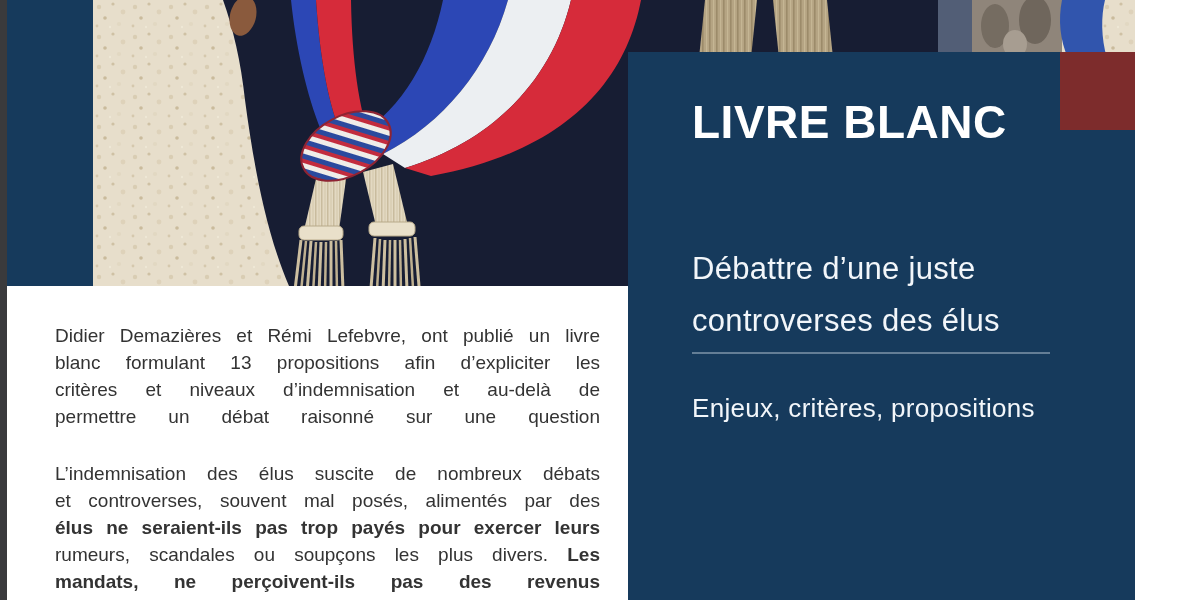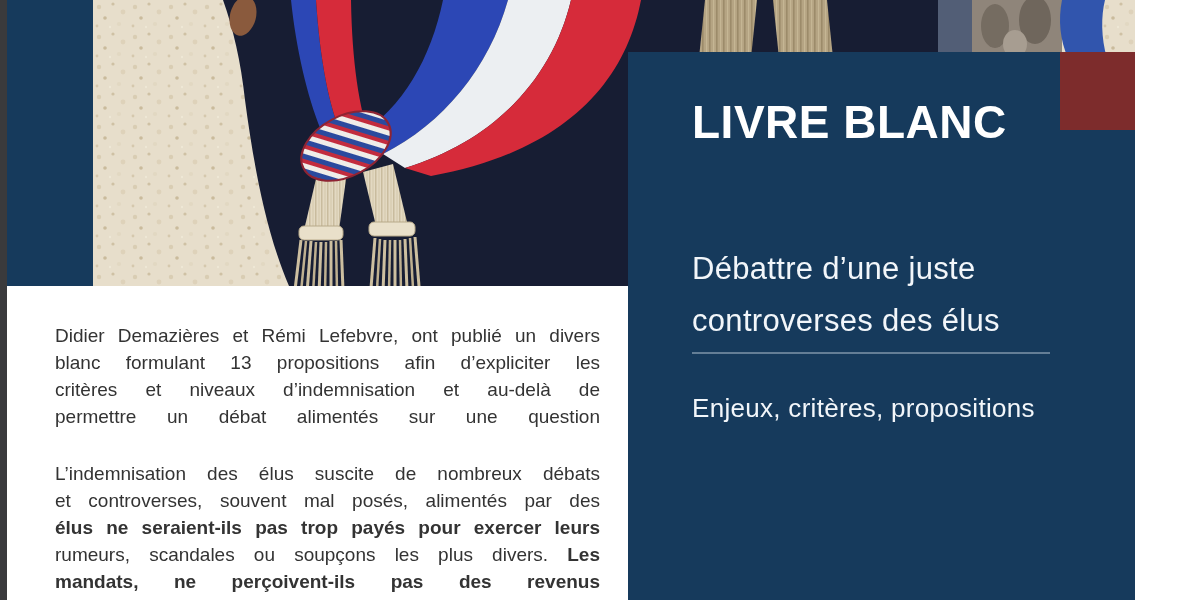--- a/index.html
+++ b/index.html
@@ -148,24 +148,24 @@
       <rect x="879" y="0" width="90" height="60" fill="#8f857a"></rect>
       <ellipse cx="902" cy="26" rx="14" ry="22" fill="#756c61"></ellipse>
       <ellipse cx="942" cy="20" rx="16" ry="24" fill="#6f665c"></ellipse>
       <ellipse cx="922" cy="44" rx="12" ry="14" fill="#a79d91"></ellipse>
       <path d="M969,0 C965,20 967,40 975,58 L1014,58 C1008,38 1008,16 1012,0 Z" fill="#3155ad"></path>
       <rect x="1014" y="0" width="28" height="60" fill="url(#gravel)"></rect>
     </g>
   </svg>
 
   <div class="body-text">
-      <div class="line j"><span>Didier Demazières et Rémi Lefebvre, ont publié un divers</span></div>
+      <div class="line j"><span>Didier Demazières et Rémi Lefebvre, ont publié un livre</span></div>
       <div class="line j"><span>blanc formulant 13 propositions afin d’expliciter les</span></div>
       <div class="line j"><span>critères et niveaux d’indemnisation et au-delà de</span></div>
-      <div class="line j"><span>permettre un débat alimentés sur une question</span></div>
+      <div class="line j"><span>permettre un débat raisonné sur une question</span></div>
       <div class="line j para-start"><span>L’indemnisation des élus suscite de nombreux débats</span></div>
       <div class="line j"><span>et controverses, souvent mal posés, alimentés par des</span></div>
       <div class="line j"><span class="b">élus ne seraient-ils pas trop payés pour exercer leurs</span></div>
       <div class="line j"><span>rumeurs, scandales ou soupçons les plus divers. </span><span class="b">Les</span></div>
       <div class="line j"><span class="b">mandats, ne perçoivent-ils pas des revenus</span></div>
     </div>
 
   <div class="cover-panel">
     <div class="maroon-square"></div>
     <div class="panel-title">LIVRE BLANC</div>

